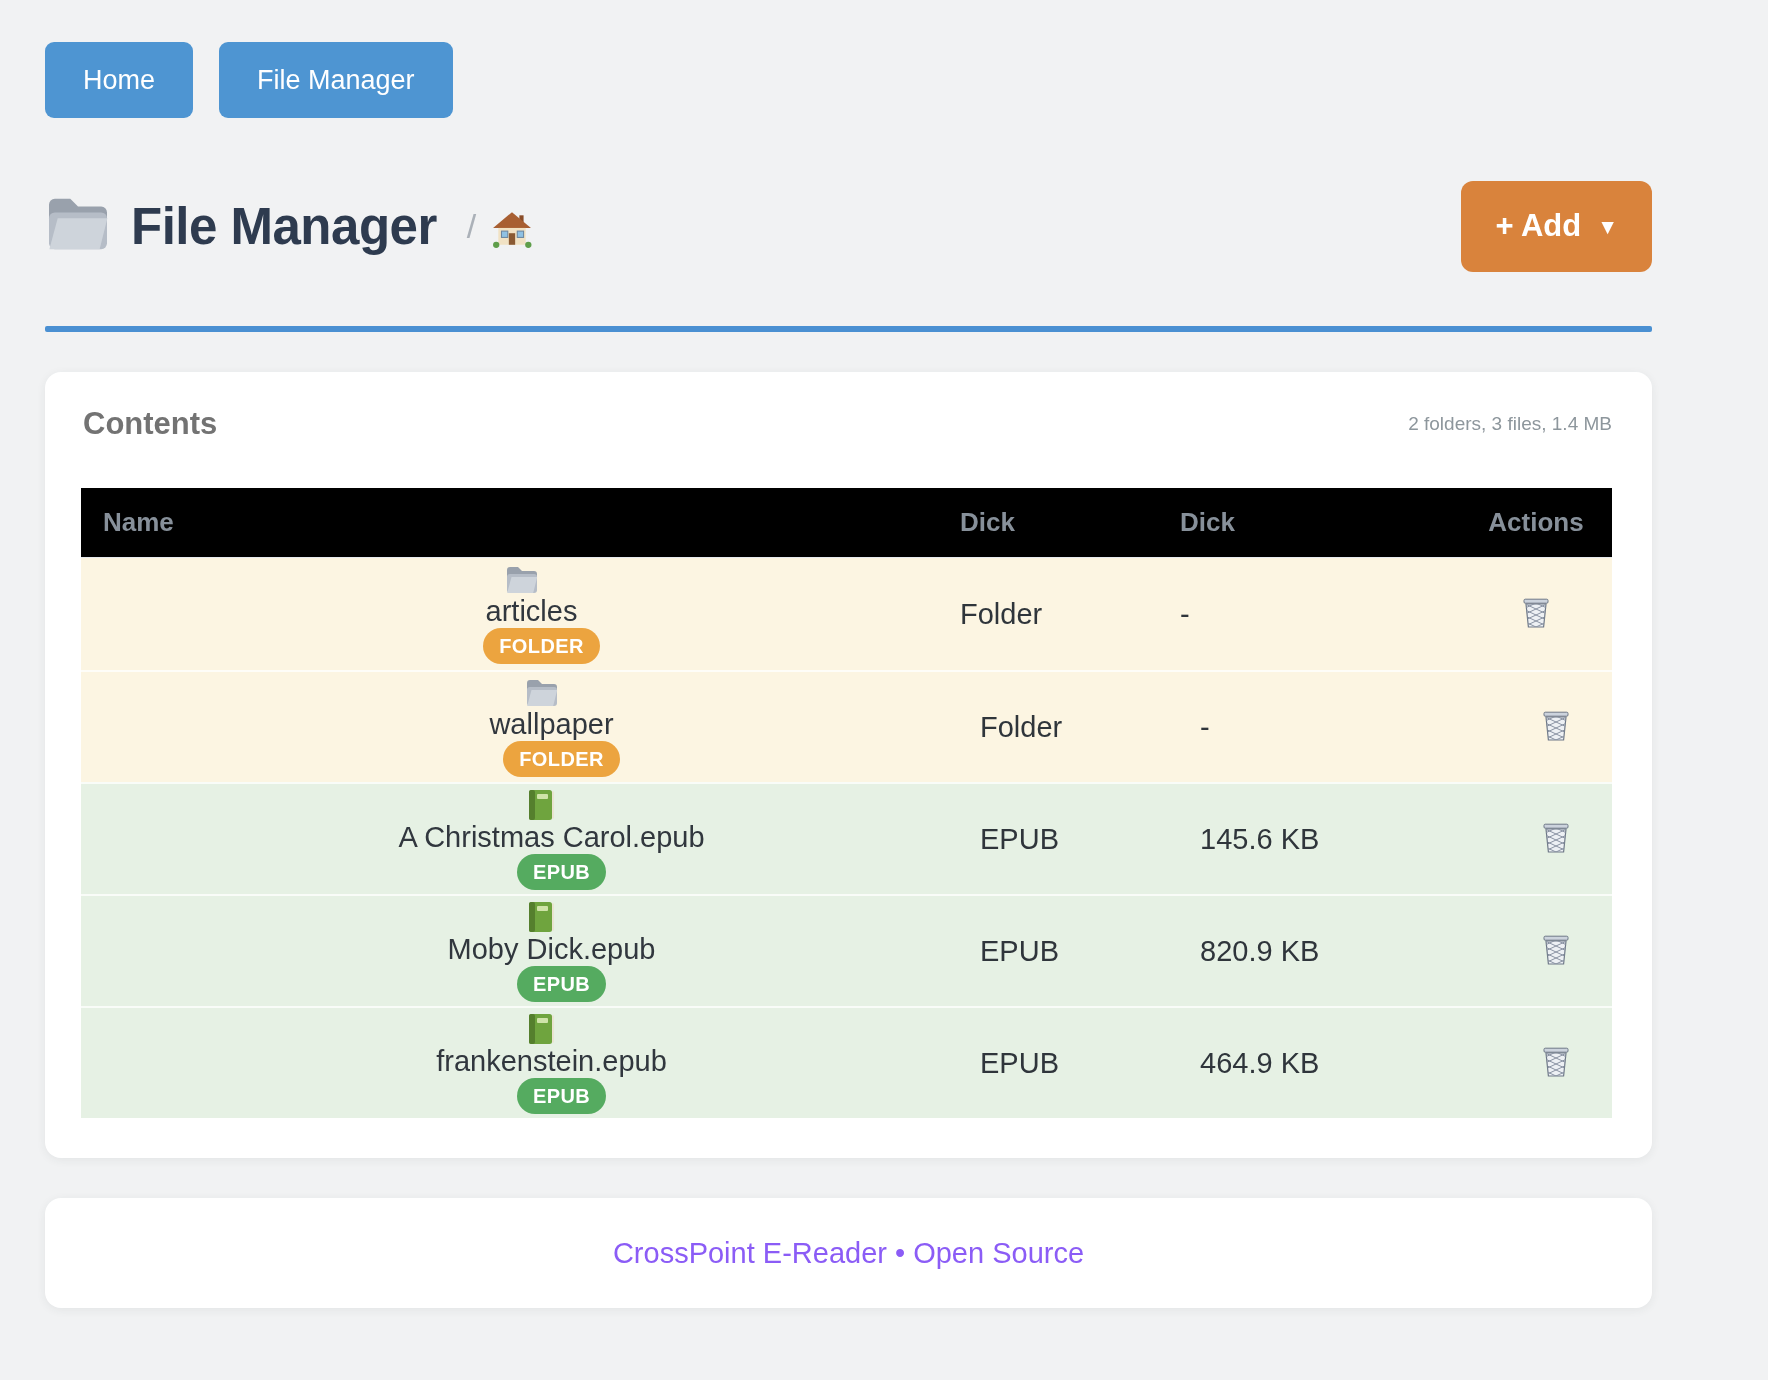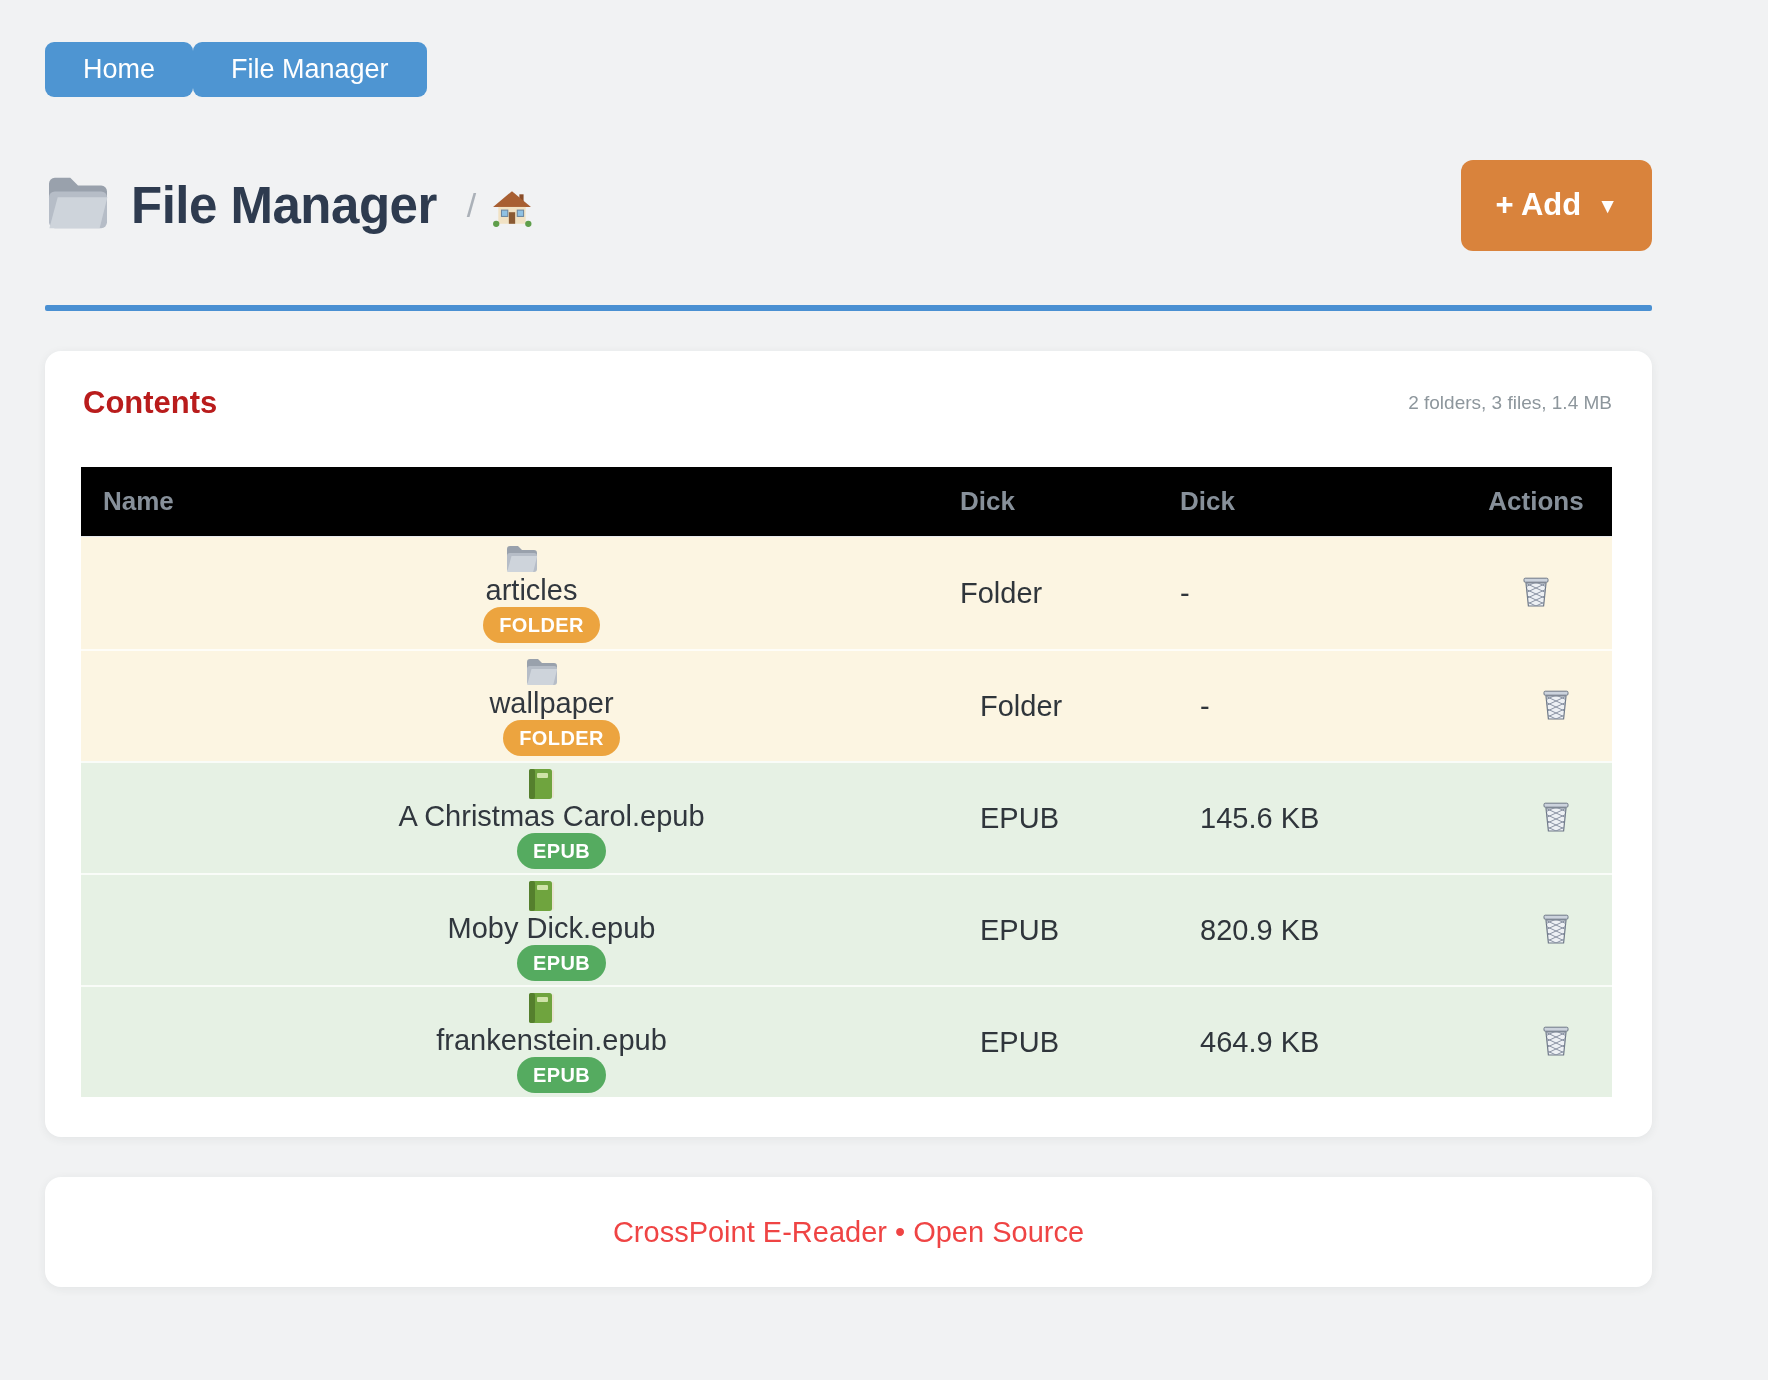--- a/index.html
+++ b/index.html
@@ -9,22 +9,22 @@
     background:#f1f2f3;
     font-family:"Liberation Sans", sans-serif;
     overflow:hidden;
   }
   .page { margin:42px 0 0 45px; width:1607px; }
 
   
   .topnav { display:flex; }
   .nav-btn {
     background:#4e95d2; color:#fff; border:none;
-    height:55px; padding:8px 38px; font-size:27px;
-    border-radius:9px; cursor:pointer;
+    height:76px; padding:8px 38px; font-size:27px;
+    border-radius:9px; margin-right:26px; cursor:pointer;
     font-family:inherit;
   }
 
   
   .title-row { display:flex; justify-content:space-between; align-items:center; margin-top:66px; height:84px; }
   .title-left { display:flex; align-items:center; }
   .page-title { font-size:51px; font-weight:700; color:#2e3b4f; margin:0 0 0 20px; letter-spacing:-0.5px; }
   .crumb-sep { font-size:34px; color:#abb1b8; margin-left:30px; }
   .home-link { margin-left:16px; transform:translateY(5px); cursor:pointer; }
   .add-btn {
@@ -33,21 +33,21 @@
     display:flex; align-items:center; cursor:pointer; font-family:inherit;
   }
   .add-btn .caret { font-size:21px; margin-left:16px; transform:translateY(1px); }
 
   .title-rule { height:6px; background:#4a90d2; margin-top:58px; border-radius:2px; }
 
   
   .card { background:#fff; border-radius:16px; box-shadow:0 2px 10px rgba(40,50,60,0.07); }
   .contents-card { margin-top:40px; padding:34px 40px 40px 36px; }
   .card-head { display:flex; justify-content:space-between; align-items:center; margin-bottom:46px; padding-left:2px; }
-  .card-head h2 { font-size:31px; color:#b91c1c; margin:0; }
+  .card-head h2 { font-size:31px; color:#737373; margin:0; }
   .summary { font-size:19px; color:#8d969c; }
 
   
   .thead, .trow { display:grid; grid-template-columns:879px 220px 280px 152px; align-items:center; }
   .thead {
     height:70px; background:#000000; color:#87909a;
     font-weight:700; font-size:26px; border-bottom:1px solid #e7eaee;
   }
   .th-name, .td-name { padding-left:22px; }
   .th-actions, .td-actions { text-align:center; }
@@ -61,21 +61,21 @@
     margin-left:20px; color:#fff; font-weight:700; font-size:20px;
     line-height:1; padding:8px 16px; border-radius:999px; letter-spacing:0.4px;
   }
   .trow[data-kind="folder"] .badge { background:#eca43f; }
   .trow[data-kind="epub"]   .badge { background:#55ab60; }
   .td-actions { display:flex; justify-content:center; }
   .trash-btn { background:none; border:none; cursor:pointer; padding:4px; display:flex; }
 
   
   .footer-card { margin-top:40px; height:110px; display:flex; align-items:center; justify-content:center; }
-  .footer-card p { margin:0; font-size:29px; color:#ef4444; }
+  .footer-card p { margin:0; font-size:29px; color:#8b5cf6; }
 </style>
 </head>
 <body>
 
 <div class="page">
 
   <div class="topnav">
     <button class="nav-btn">Home</button>
     <button class="nav-btn">File Manager</button>
   </div>

